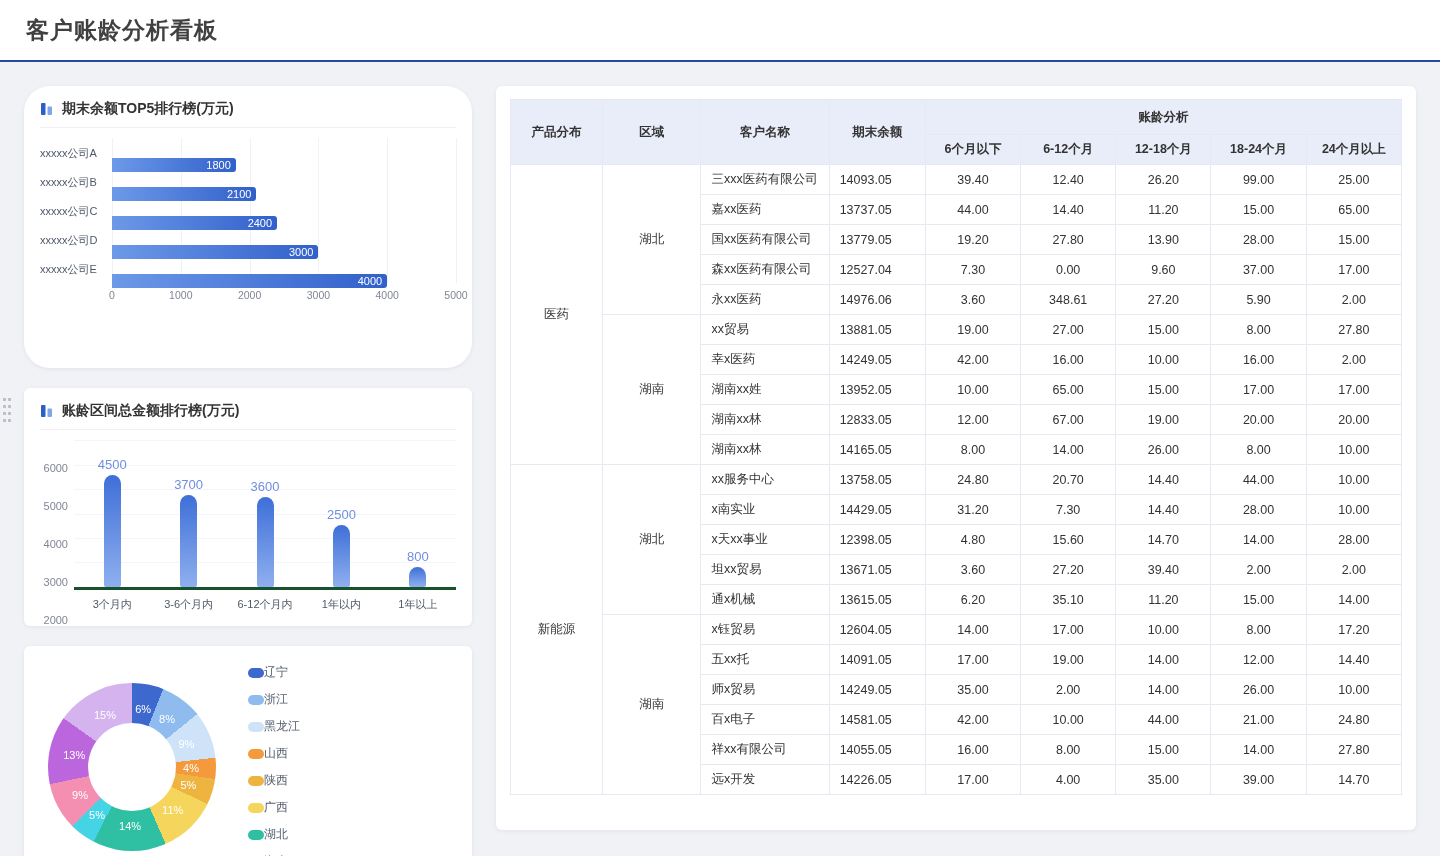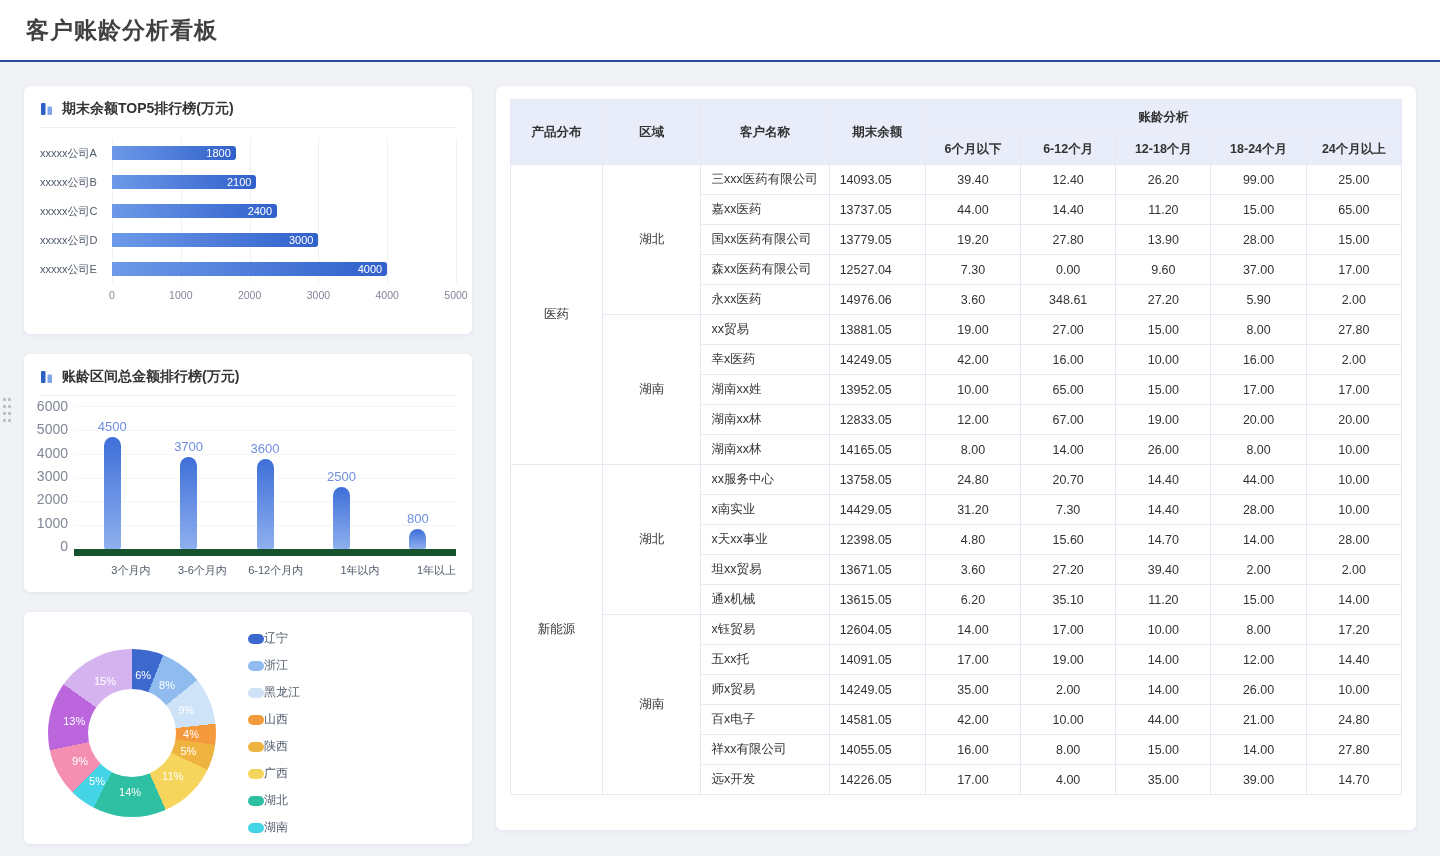--- a/index.html
+++ b/index.html
@@ -22,65 +22,65 @@
   .page-title { font-size:23px; font-weight:bold; color:#404040; letter-spacing:1px; }
 
   
   .main { display:flex; gap:24px; padding:24px; }
   .left-col { width:448px; display:flex; flex-direction:column; gap:20px; }
   .card {
     background:#fff; border-radius:6px;
     box-shadow:0 1px 4px rgba(31,58,128,.08);
     padding:14px 16px;
   }
-  .card-top5 { height:248px; }
+  .card-top5 { height:282px;border-radius:26px; }
   .card-range { height:238px; }
   .card-province { height:232px; }
   .card-table { flex:1; height:744px; width:920px; padding:13px 14px; }
 
   .card-title-row {
     display:flex; align-items:center; gap:8px;
     padding-bottom:9px; border-bottom:1px solid #F0F0F2; margin-bottom:10px;
   }
   .card-title { font-size:14px; font-weight:bold; color:#333; }
   .title-icon { display:inline-flex; }
 
   
   .hbar-main { display:flex; }
   .hbar-cats { width:72px; height:145px; display:flex; flex-direction:column; justify-content:space-around; }
   .hbar-cats span { height:14px; line-height:14px; font-size:11px; color:#4E5969; text-align:right; padding-right:16px; white-space:nowrap; }
   .hbar-plot { flex:1; height:145px; position:relative; display:flex; flex-direction:column; justify-content:space-around; }
   .vgrid { position:absolute; top:0; bottom:0; width:1px; background:#F0F1F5; z-index:0; }
   .hbar-track { position:relative; height:14px; z-index:1; }
   .hbar-bar {
-    position:absolute; left:0; top:0; height:100%;
+    position:absolute; left:0; top:12px; height:100%;
     background:linear-gradient(90deg,#6D99E8 0%,#3160CB 100%);
     border-radius:0 3px 3px 0;
   }
   .hbar-val { position:absolute; right:5px; top:0; line-height:14px; font-size:11px; color:#fff; }
   .hbar-axisrow { display:flex; margin-top:2px; }
   .hbar-axis-spacer { width:72px; }
   .hbar-axis { flex:1; position:relative; height:20px; }
   .hbar-axis span { position:absolute; top:4px; transform:translateX(-50%); font-size:10.5px; color:#808695; }
 
   
   .vbar-main { display:flex; }
   .vbar-y { width:34px; height:150px; display:flex; flex-direction:column; justify-content:space-between; align-items:flex-end; padding-right:6px; margin-top:-5px; margin-bottom:-5px; }
-  .vbar-y span { font-size:14px; color:#808695; line-height:10px; }
-  .vbar-plot { flex:1; height:150px; position:relative; border-bottom:7px solid #14532d; }
+  .vbar-y span { font-size:11px; color:#808695; line-height:10px;margin-top:28px; }
+  .vbar-plot { flex:1; height:150px; position:relative; border-bottom:3px solid #14532d; }
   .hgrid { position:absolute; left:0; right:0; height:1px; background:#F4F5F8; }
   .vbar-cols { position:absolute; inset:0; display:flex; z-index:1; }
   .vcol { flex:1; display:flex; flex-direction:column; align-items:center; justify-content:flex-end; }
   .vcol .vval { font-size:13px; color:#6F8FE0; margin-bottom:3px; }
   .vcol .vbar {
     width:17px; border-radius:9px 9px 2px 2px;
     background:linear-gradient(180deg,#3E6FD8 0%,#8FB0EF 100%);
   }
   .vbar-x { margin-left:34px; display:flex; padding-top:7px; }
-  .vbar-x span { flex:1; text-align:right; font-size:11px; color:#4E5969; }
+  .vbar-x span { flex:1; text-align:center; font-size:11px; color:#4E5969; }
 
   
   .donut-area { display:flex; align-items:center; padding-top:4px; }
   .donut { width:168px; height:168px; position:relative; margin-left:8px; flex:none; }
   .donut-ring { position:absolute; inset:0; border-radius:50%; }
   .donut-hole { position:absolute; left:50%; top:50%; width:88px; height:88px; margin:-44px 0 0 -44px; background:#fff; border-radius:50%; }
   .donut-label { position:absolute; transform:translate(-50%,-50%); font-size:11px; color:#fff; z-index:2; white-space:nowrap; }
   .legend { margin-left:32px; display:flex; flex-direction:column; gap:10px; }
   .legend-item { display:flex; align-items:center; gap:0; cursor:pointer; }
   .legend-marker { width:16px; height:10px; border-radius:5px; flex:none; }

